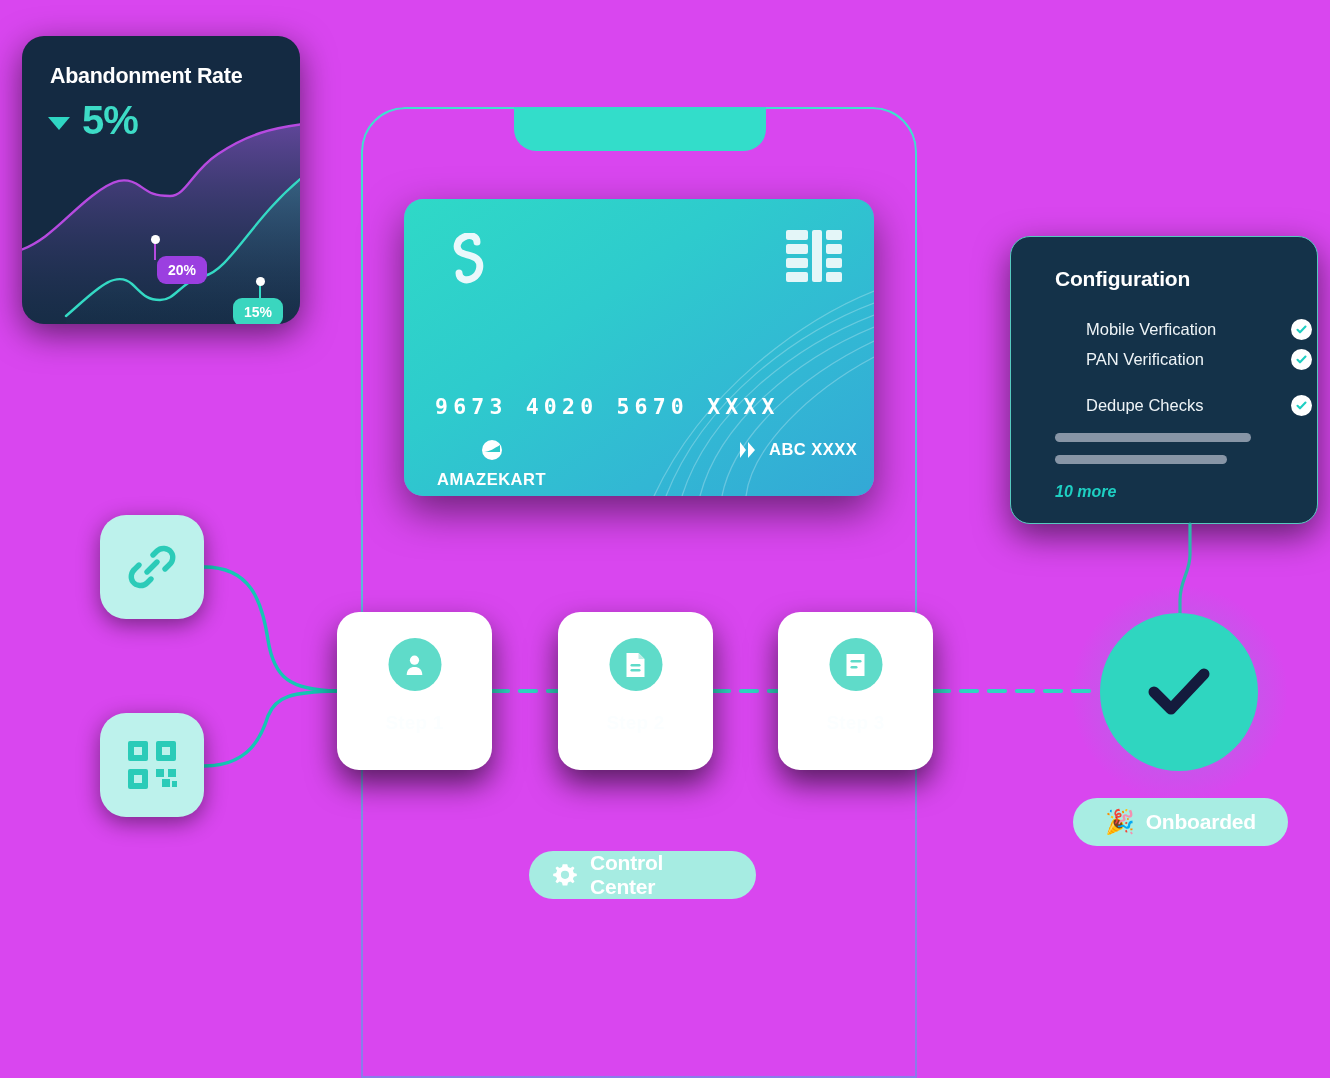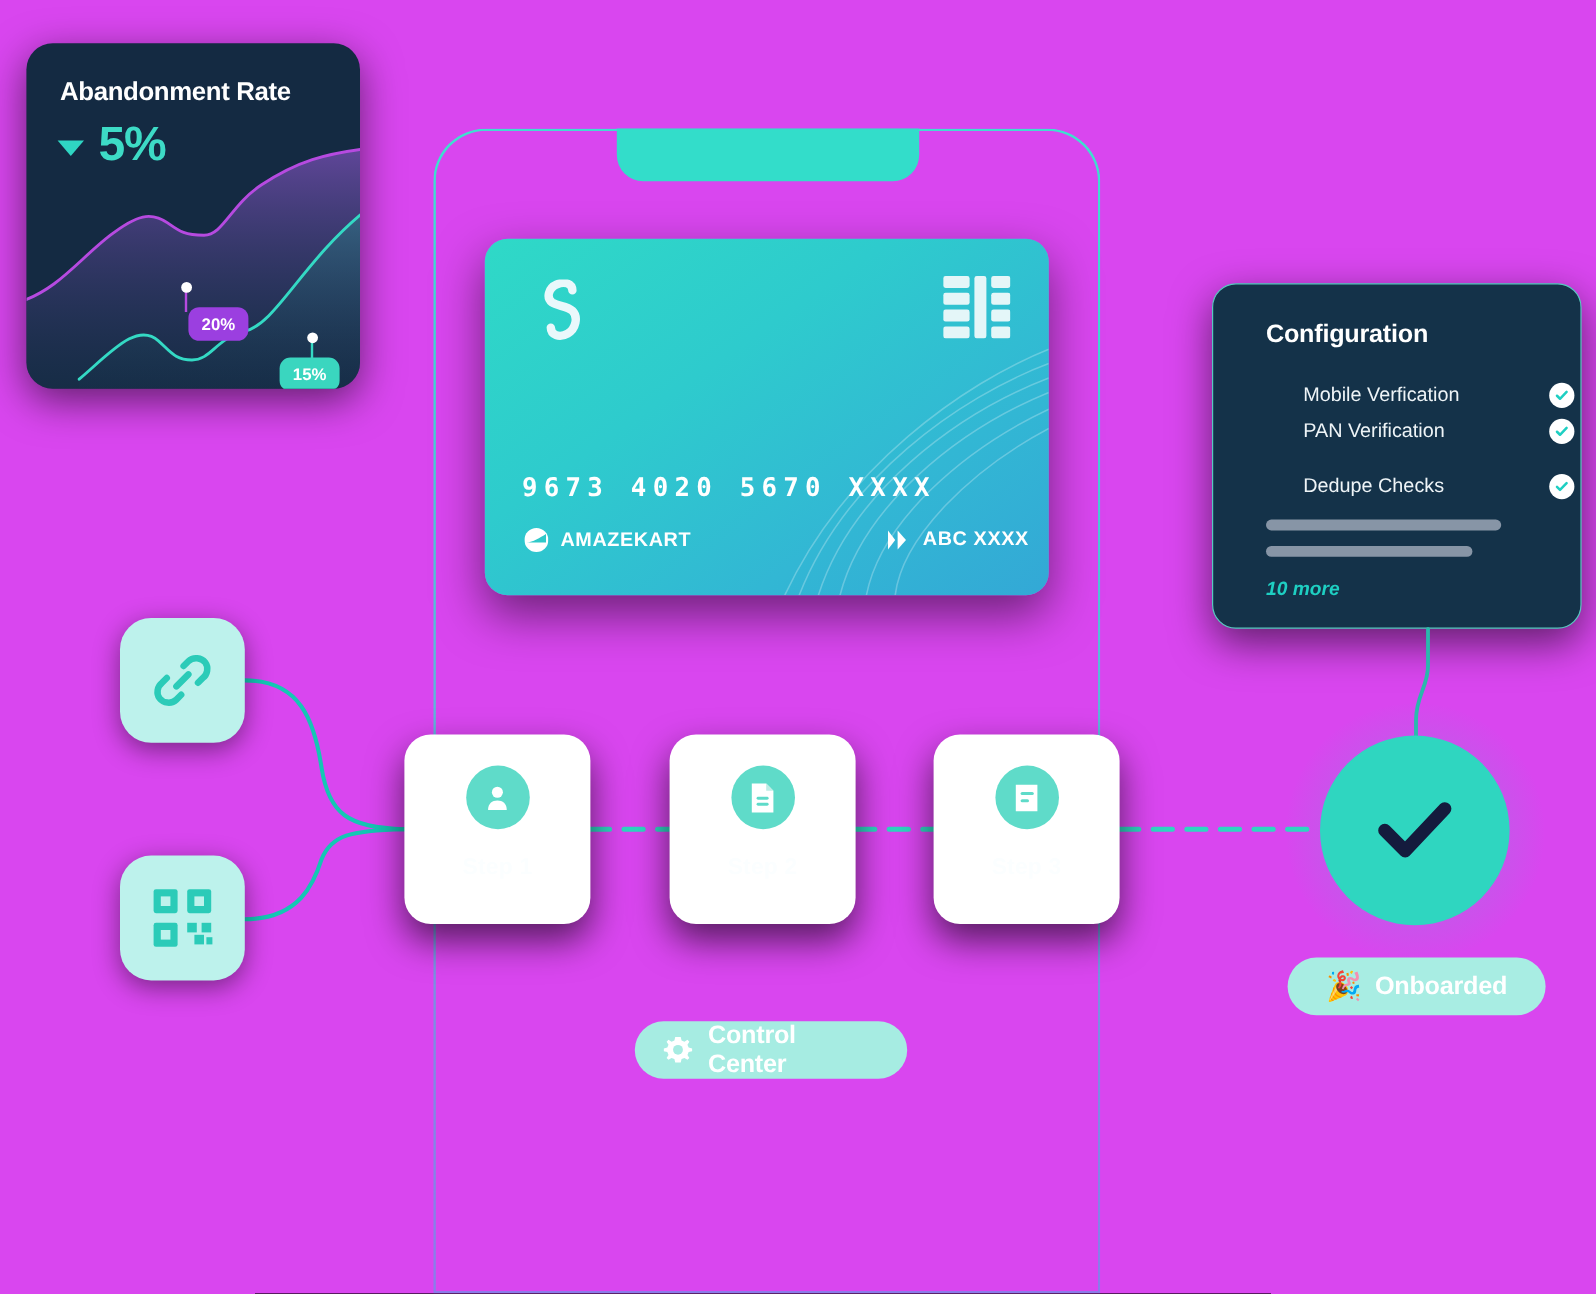--- a/index.html
+++ b/index.html
@@ -59,21 +59,21 @@
   }
   .cc-logo{ position:absolute; left:447px; top:233px; width:44px; height:52px; }
   .cc-chip{
     position:absolute; left:786px; top:230px; width:56px; height:52px;
   }
   .cc-num{
     position:absolute; left:435px; top:394px; color:#fff;
     font-size:21.5px; font-weight:600; letter-spacing:5.2px;
     font-family:"DejaVu Sans Mono", monospace;
   }
-  .cc-brand{ position:absolute; left:437px; top:440px; display:flex; align-items:center; gap:10px; }
+  .cc-brand{ position:absolute; left:437px; top:440px; display:flex; align-items:center; gap:10px;flex-direction:column; }
   .cc-bank{ position:absolute; left:740px; top:440px; display:flex; align-items:center; gap:9px; }
   .cc-brand span,.cc-bank span{ color:#fff; font-size:16.5px; font-weight:700; letter-spacing:.5px; }
 
   
   .cfg{
     position:absolute; left:1010px; top:236px; width:308px; height:288px;
     background:#143249; border:1.5px solid #57c9c0; border-radius:20px;
     box-shadow:0 12px 34px rgba(0,0,0,.55);
   }
   .cfg-title{ position:absolute; left:44px; top:30px; color:#fff; font-size:21px; font-weight:700; letter-spacing:-.2px; }

